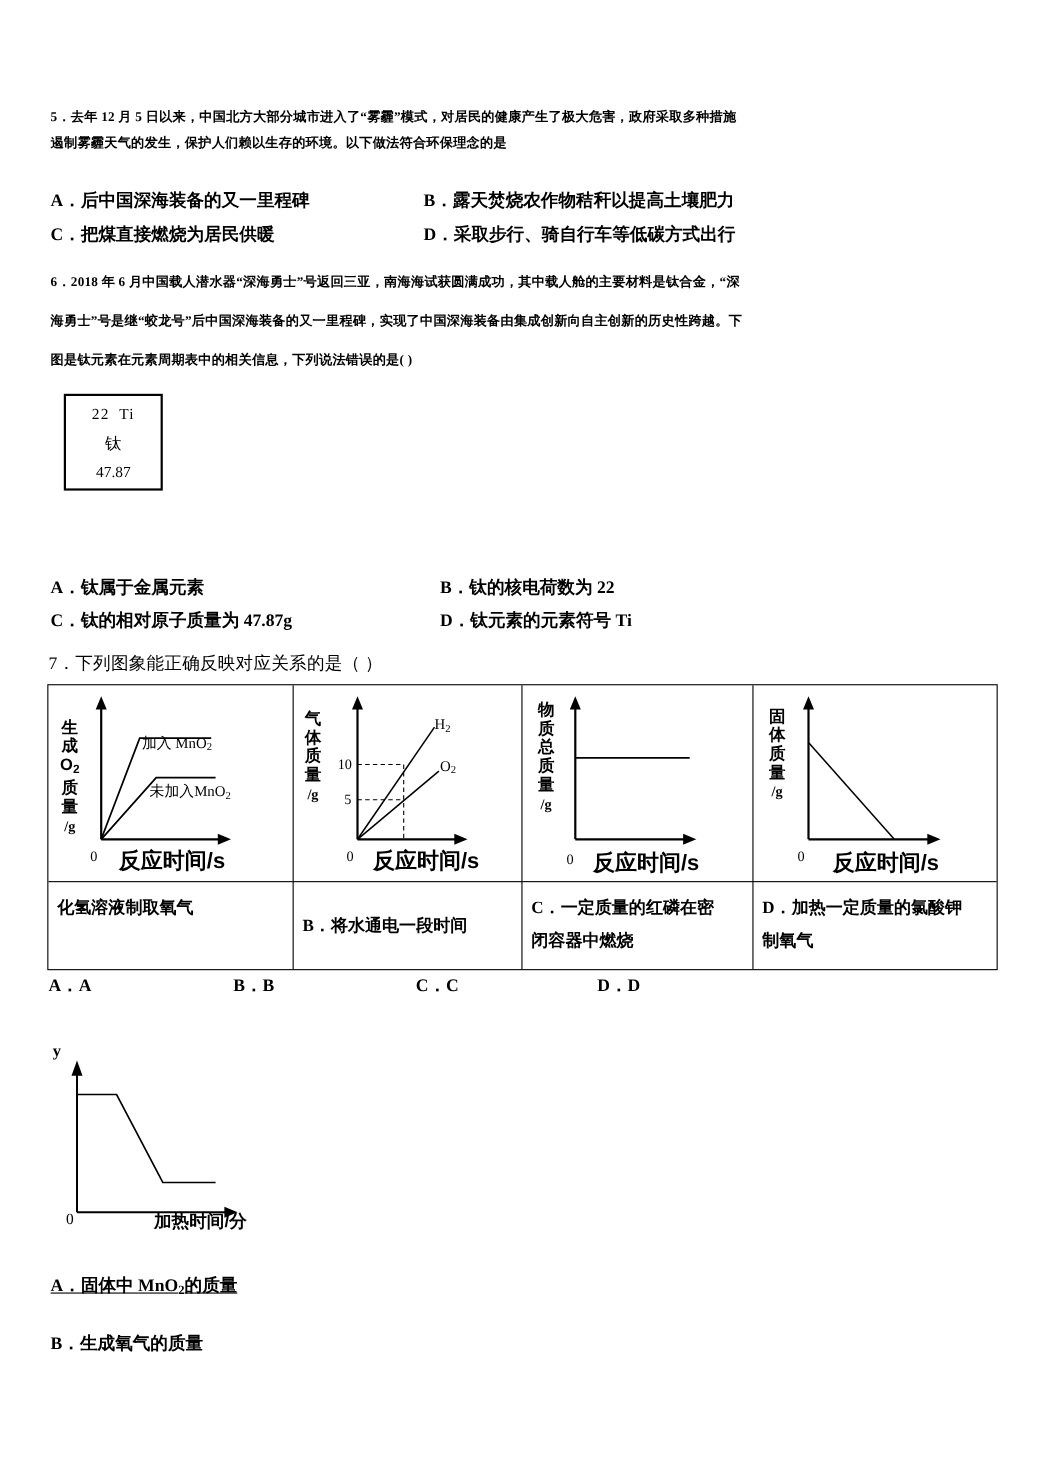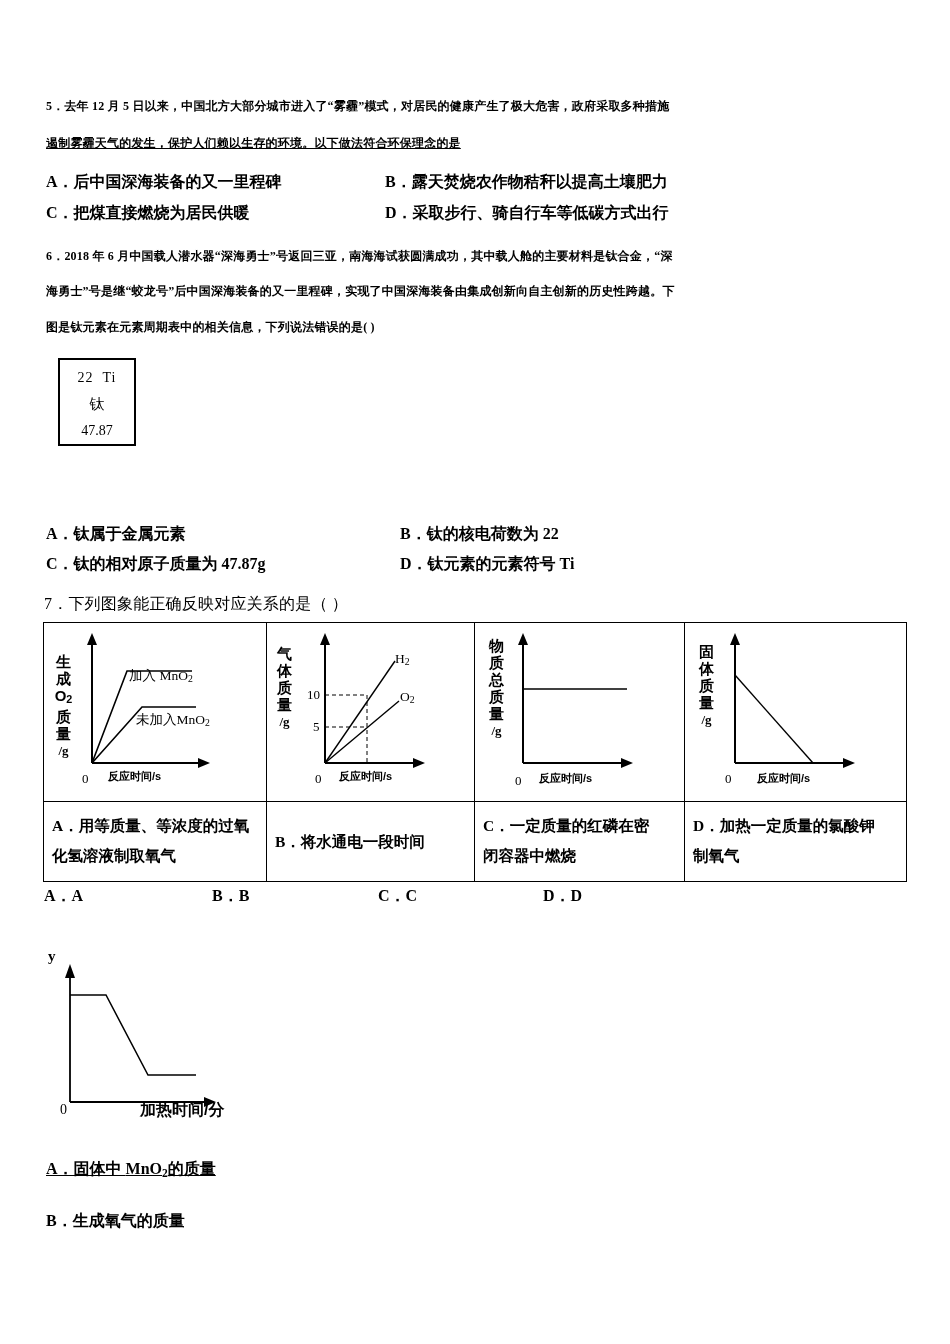--- a/index.html
+++ b/index.html
@@ -38,21 +38,21 @@
     font-weight: bold;
     white-space: nowrap;
   }
   .sub { font-size: 0.72em; vertical-align: -0.22em; }
 
   
   #ti-box {
     position: absolute;
     left: 58px;
     top: 358px;
-    width: 78px;
+    width: 90px;
     height: 88px;
     border: 2px solid #000;
     box-sizing: border-box;
     text-align: center;
     font-size: 14px;
     line-height: 1.0;
     font-family: "Liberation Serif", serif;
   }
   #ti-box .r1 { margin-top: 11px; letter-spacing: 1px; }
   #ti-box .r2 { margin-top: 12px; font-size: 15px; }
@@ -106,21 +106,21 @@
     font-size: 15px;
     font-weight: bold;
     line-height: 17px;
     text-align: center;
     width: 19px;
     font-family: "Liberation Sans", sans-serif;
   }
   .vlabel .g { font-weight: bold; font-family: "Liberation Serif", serif; font-size: 13px; }
   .axlabel {
     position: absolute;
-    font-size: 11px;
+    font-size: 20px;
     font-weight: bold;
     white-space: nowrap;
     font-family: "Liberation Sans", sans-serif;
   }
   .zero {
     position: absolute;
     font-size: 13px;
     font-family: "Liberation Serif", serif;
   }
   .curvelbl {
@@ -145,21 +145,21 @@
   }
 
   svg { display: block; }
 </style>
 </head>
 <body>
 
 <div class="page">
 
   <div class="qline" style="left:46px; top:96px;">5．去年 12 月 5 日以来，中国北方大部分城市进入了“雾霾”模式，对居民的健康产生了极大危害，政府采取多种措施</div>
-  <div class="qline" style="left:46px; top:133px;text-decoration:underline;">遏制雾霾天气的发生，保护人们赖以生存的环境。以下做法符合环保理念的是</div>
+  <div class="qline" style="left:46px; top:120px;">遏制雾霾天气的发生，保护人们赖以生存的环境。以下做法符合环保理念的是</div>
 
   <div class="opt" style="left:46px; top:172px;">A．后中国深海装备的又一里程碑</div>
   <div class="opt" style="left:385px; top:172px;">B．露天焚烧农作物秸秆以提高土壤肥力</div>
   <div class="opt" style="left:46px; top:203px;">C．把煤直接燃烧为居民供暖</div>
   <div class="opt" style="left:385px; top:203px;">D．采取步行、骑自行车等低碳方式出行</div>
 
   <div class="qline" style="left:46px; top:246px;">6．2018 年 6 月中国载人潜水器“深海勇士”号返回三亚，南海海试获圆满成功，其中载人舱的主要材料是钛合金，“深</div>
   <div class="qline" style="left:46px; top:281px;">海勇士”号是继“蛟龙号”后中国深海装备的又一里程碑，实现了中国深海装备由集成创新向自主创新的历史性跨越。下</div>
   <div class="qline" style="left:46px; top:317px;">图是钛元素在元素周期表中的相关信息，下列说法错误的是(  )</div>
 
@@ -276,21 +276,20 @@
         <line x1="50" y1="140" x2="160" y2="140" stroke="#000" stroke-width="2"></line>
         <polygon points="170,140 158,135 158,145" fill="#000"></polygon>
 
         <line x1="50" y1="52" x2="128" y2="140" stroke="#000" stroke-width="1.4"></line>
       </svg>
       <div class="zero" style="left:40px; top:148px;">0</div>
       <div class="axlabel" style="left:72px; top:148px;">反应时间/s</div>
     </div>
 
     <div class="cell-cap" style="left:0px; width:222px;">
-      <div>A．用等质量、等浓度的过氧</div>
       <div>化氢溶液制取氧气</div>
     </div>
     <div class="cell-cap cap-mid" style="left:223px; width:207px;">
       <div>B．将水通电一段时间</div>
     </div>
     <div class="cell-cap" style="left:431px; width:209px;">
       <div>C．一定质量的红磷在密</div>
       <div>闭容器中燃烧</div>
     </div>
     <div class="cell-cap" style="left:641px; width:222px;">

